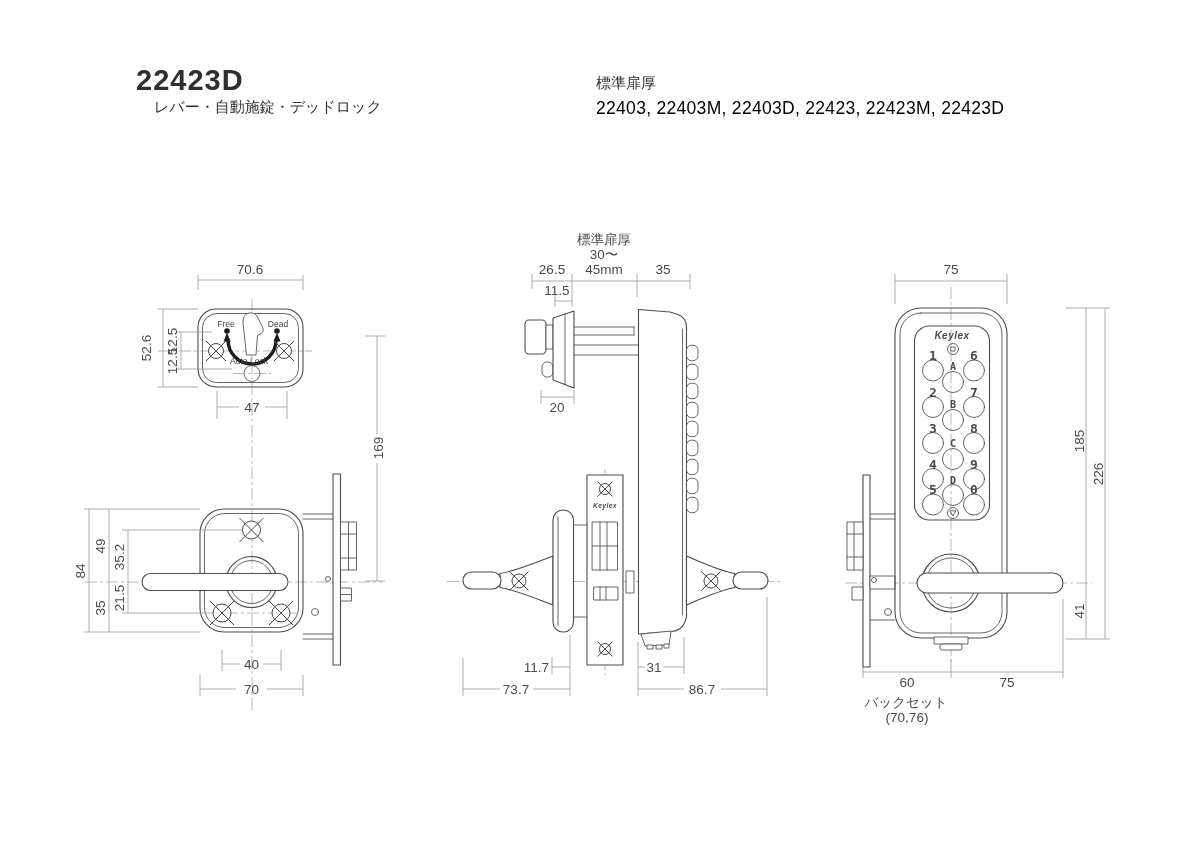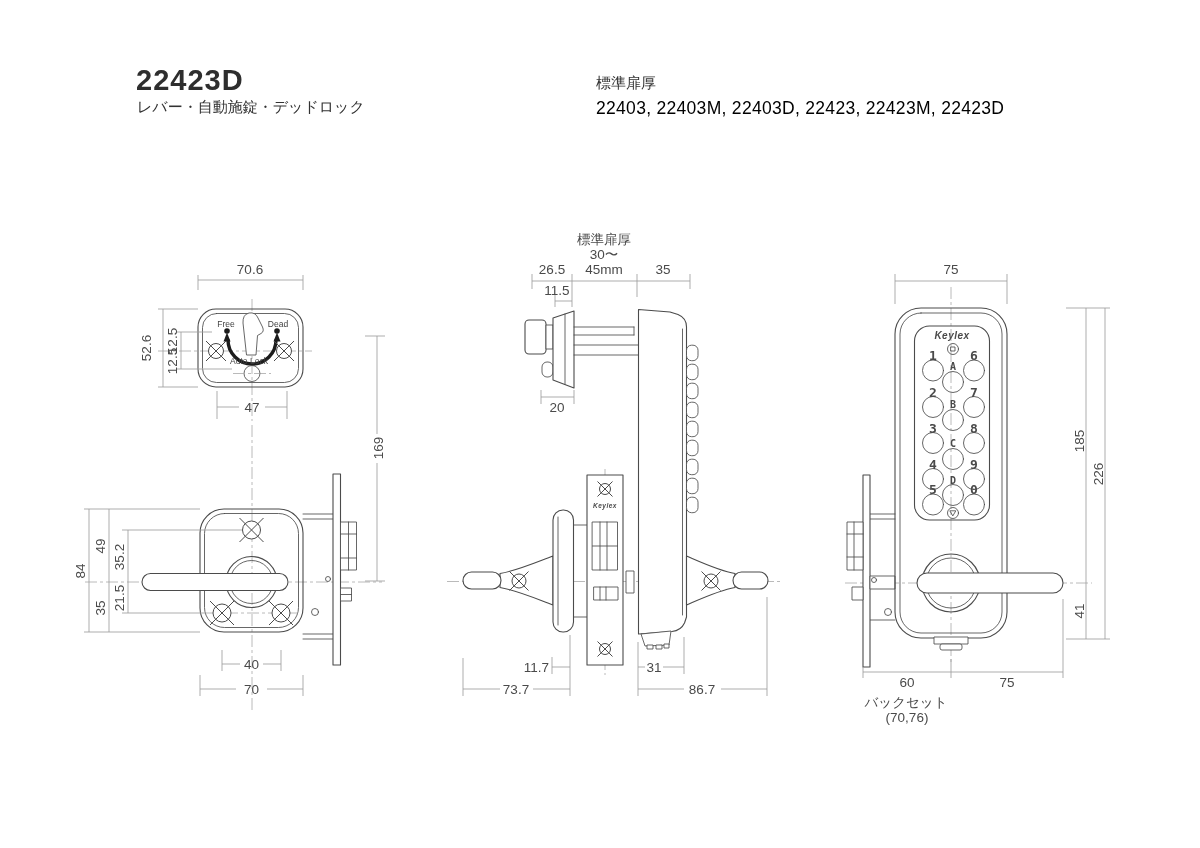--- a/index.html
+++ b/index.html
@@ -1,20 +1,20 @@
 <!DOCTYPE html>
 <html><head>
 <meta charset="utf-8">
 <style>
   html,body{margin:0;padding:0;background:#fff;}
   .page{position:relative;width:1200px;height:848px;background:#ffffff;overflow:hidden;
         font-family:"Liberation Sans",sans-serif;margin-top:17px;}
   .hdr-title{position:absolute;left:136px;top:47px;font-size:29px;font-weight:bold;
              color:#2e2e2e;letter-spacing:1px;}
-  .hdr-sub{position:absolute;left:137px;top:81px;font-size:15px;color:#323232;}
+  .hdr-sub{position:absolute;left:154px;top:81px;font-size:15px;color:#323232;}
   .compat-title{position:absolute;left:596px;top:57px;font-size:15px;color:#323232;}
   .compat-list{position:absolute;left:596px;top:81px;font-size:17.5px;color:#000000;letter-spacing:.3px;}
   svg.draw{position:absolute;left:0;top:0;}
   .s{stroke:#4b4b4b;stroke-width:1.1;fill:none;stroke-linejoin:round;stroke-linecap:round;}
   .sf{stroke:#4b4b4b;stroke-width:1.1;fill:#fff;stroke-linejoin:round;}
   .thin{stroke-width:.85;}
   .dim{stroke:#9e9e9e;stroke-width:.85;fill:none;}
   .cl{stroke:#a8a8a8;stroke-width:.8;fill:none;stroke-dasharray:12 3 3 3;}
   text{fill:#4a4a4a;}
   .dt{font-size:13.5px;}

